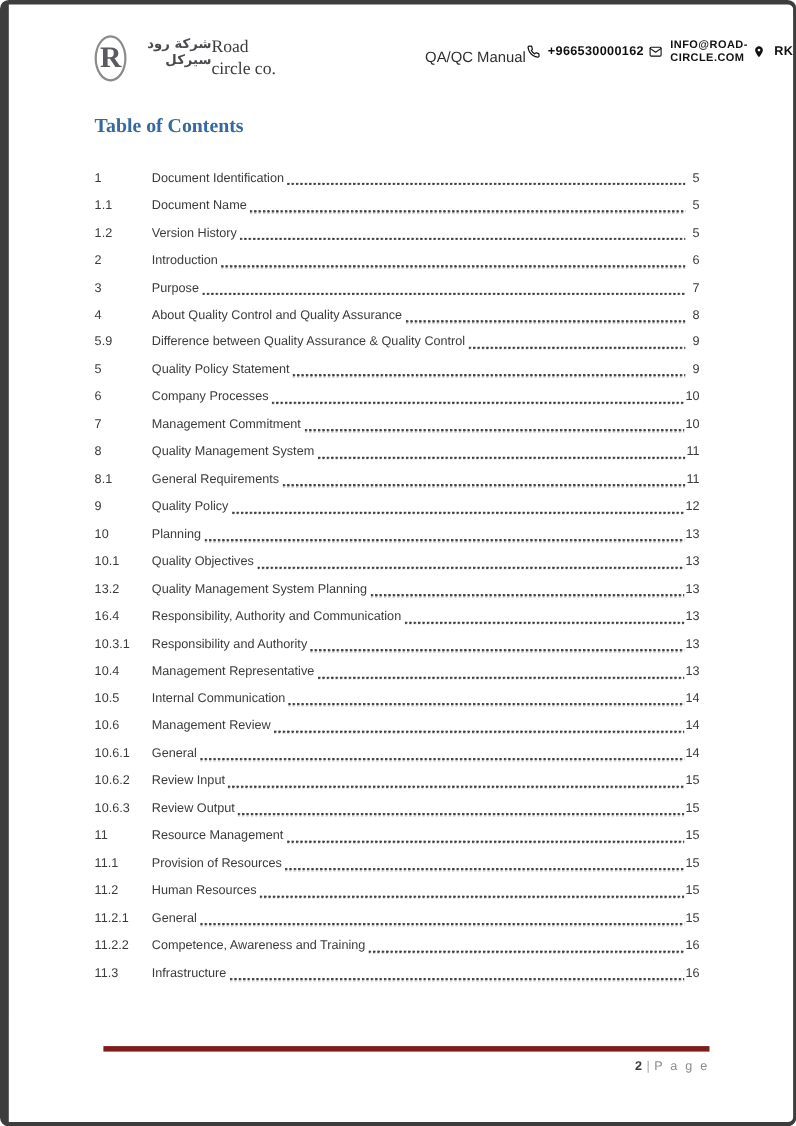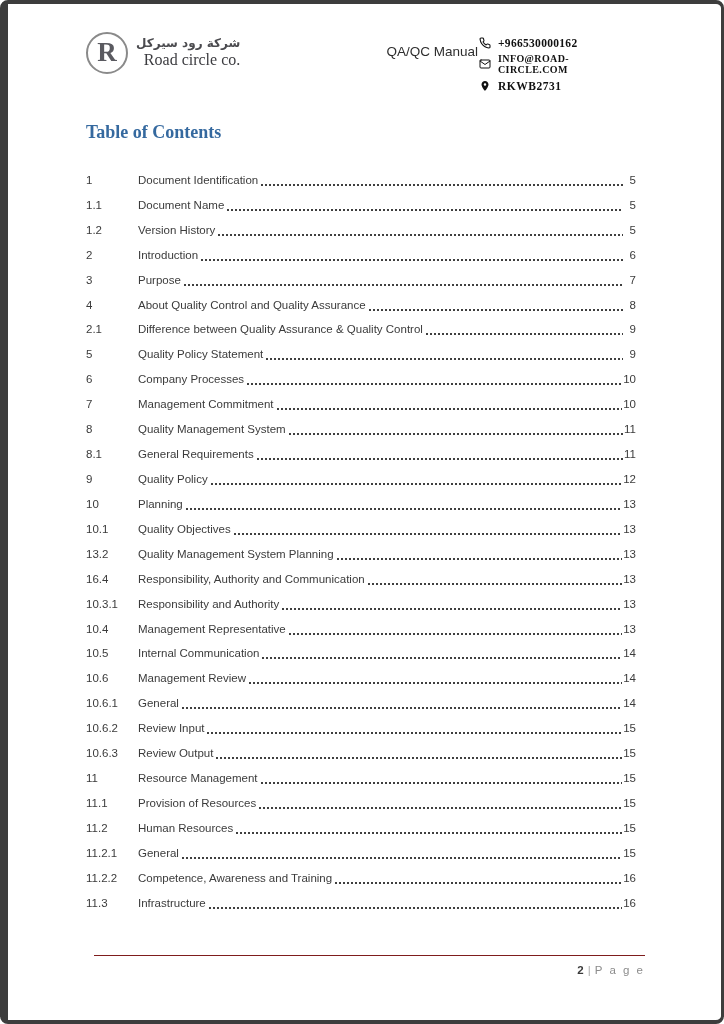--- a/index.html
+++ b/index.html
@@ -36,21 +36,21 @@
     box-sizing: border-box;
   }
   .logo-letter {
     font-family: "Liberation Serif", serif;
     font-weight: bold;
     font-size: 27px;
     color: #5a5a60;
     line-height: 1;
     transform: translateY(-1px);
   }
-  .logo-text { display: flex; flex-direction: column; align-items: flex-end; }
+  .logo-text { display: flex; flex-direction: row; align-items: center; }
   .logo-arabic {
     direction: rtl;
     font-family: "DejaVu Sans", sans-serif;
     font-size: 12px;
     font-weight: bold;
     color: #4b4b4f;
     line-height: 1.2;
     align-self: stretch;
     text-align: right;
   }
@@ -60,21 +60,21 @@
     color: #3c3c40;
     line-height: 1.25;
   }
   .doc-title {
     flex: 1;
     text-align: right;
     font-size: 13.5px;
     color: #2e2e2e;
     margin-top: 12px;
   }
-  .contact-block { width: 158px; flex-shrink: 0; display: flex; flex-direction: column; gap: 4px; margin-top: 4px; font-family: Liberation Serif, serif; }
+  .contact-block { width: 158px; flex-shrink: 0; display: flex; flex-direction: row; gap: 4px; margin-top: 4px; }
   .contact-row { display: flex; align-items: center; gap: 7px; }
   .c-icon { width: 13px; height: 13px; display: inline-flex; align-items: center; justify-content: center; flex-shrink: 0; }
   .c-icon svg { width: 12px; height: 12px; }
   .c-phone { font-size: 11.5px; font-weight: bold; color: #111; letter-spacing: 0.3px; }
   .c-email { font-size: 10px; font-weight: bold; color: #111; letter-spacing: 0.4px; }
   .c-code  { font-size: 11.5px; font-weight: bold; color: #111; letter-spacing: 0.5px; text-align: right; }
 
   
   .toc-heading {
     font-family: "Liberation Serif", serif;
@@ -103,21 +103,21 @@
     background-position: left bottom 2px;
   }
   .toc-page { flex-shrink: 0; min-width: 12px; text-align: right; line-height: 17px; }
 
   
   .footer {
     position: absolute;
     left: 86px;
     width: 551px;
     bottom: 44px;
-    border-top: 1px solid #7f1d1d;
+    border-top: 5px solid #7f1d1d;
     padding-top: 8px;
     text-align: right;
     font-size: 11.5px;
   }
   .footer .pg-num { color: #3a3a3a; font-weight: bold; }
   .footer .pg-sep { color: #a8a8a8; margin: 0 4px; }
   .footer .pg-label { color: #8c8c8c; letter-spacing: 2px; }
 </style>
 </head>
 <body>
@@ -206,21 +206,21 @@
   </div>
 
   <div class="toc-row">
     <span class="toc-num">4</span>
     <span class="toc-title">About Quality Control and Quality Assurance</span>
     <span class="toc-dots"></span>
     <span class="toc-page">8</span>
   </div>
 
   <div class="toc-row">
-    <span class="toc-num">2.1</span>
+    <span class="toc-num">5.9</span>
     <span class="toc-title">Difference between Quality Assurance &amp; Quality Control</span>
     <span class="toc-dots"></span>
     <span class="toc-page">9</span>
   </div>
 
   <div class="toc-row">
     <span class="toc-num">5</span>
     <span class="toc-title">Quality Policy Statement</span>
     <span class="toc-dots"></span>
     <span class="toc-page">9</span>

